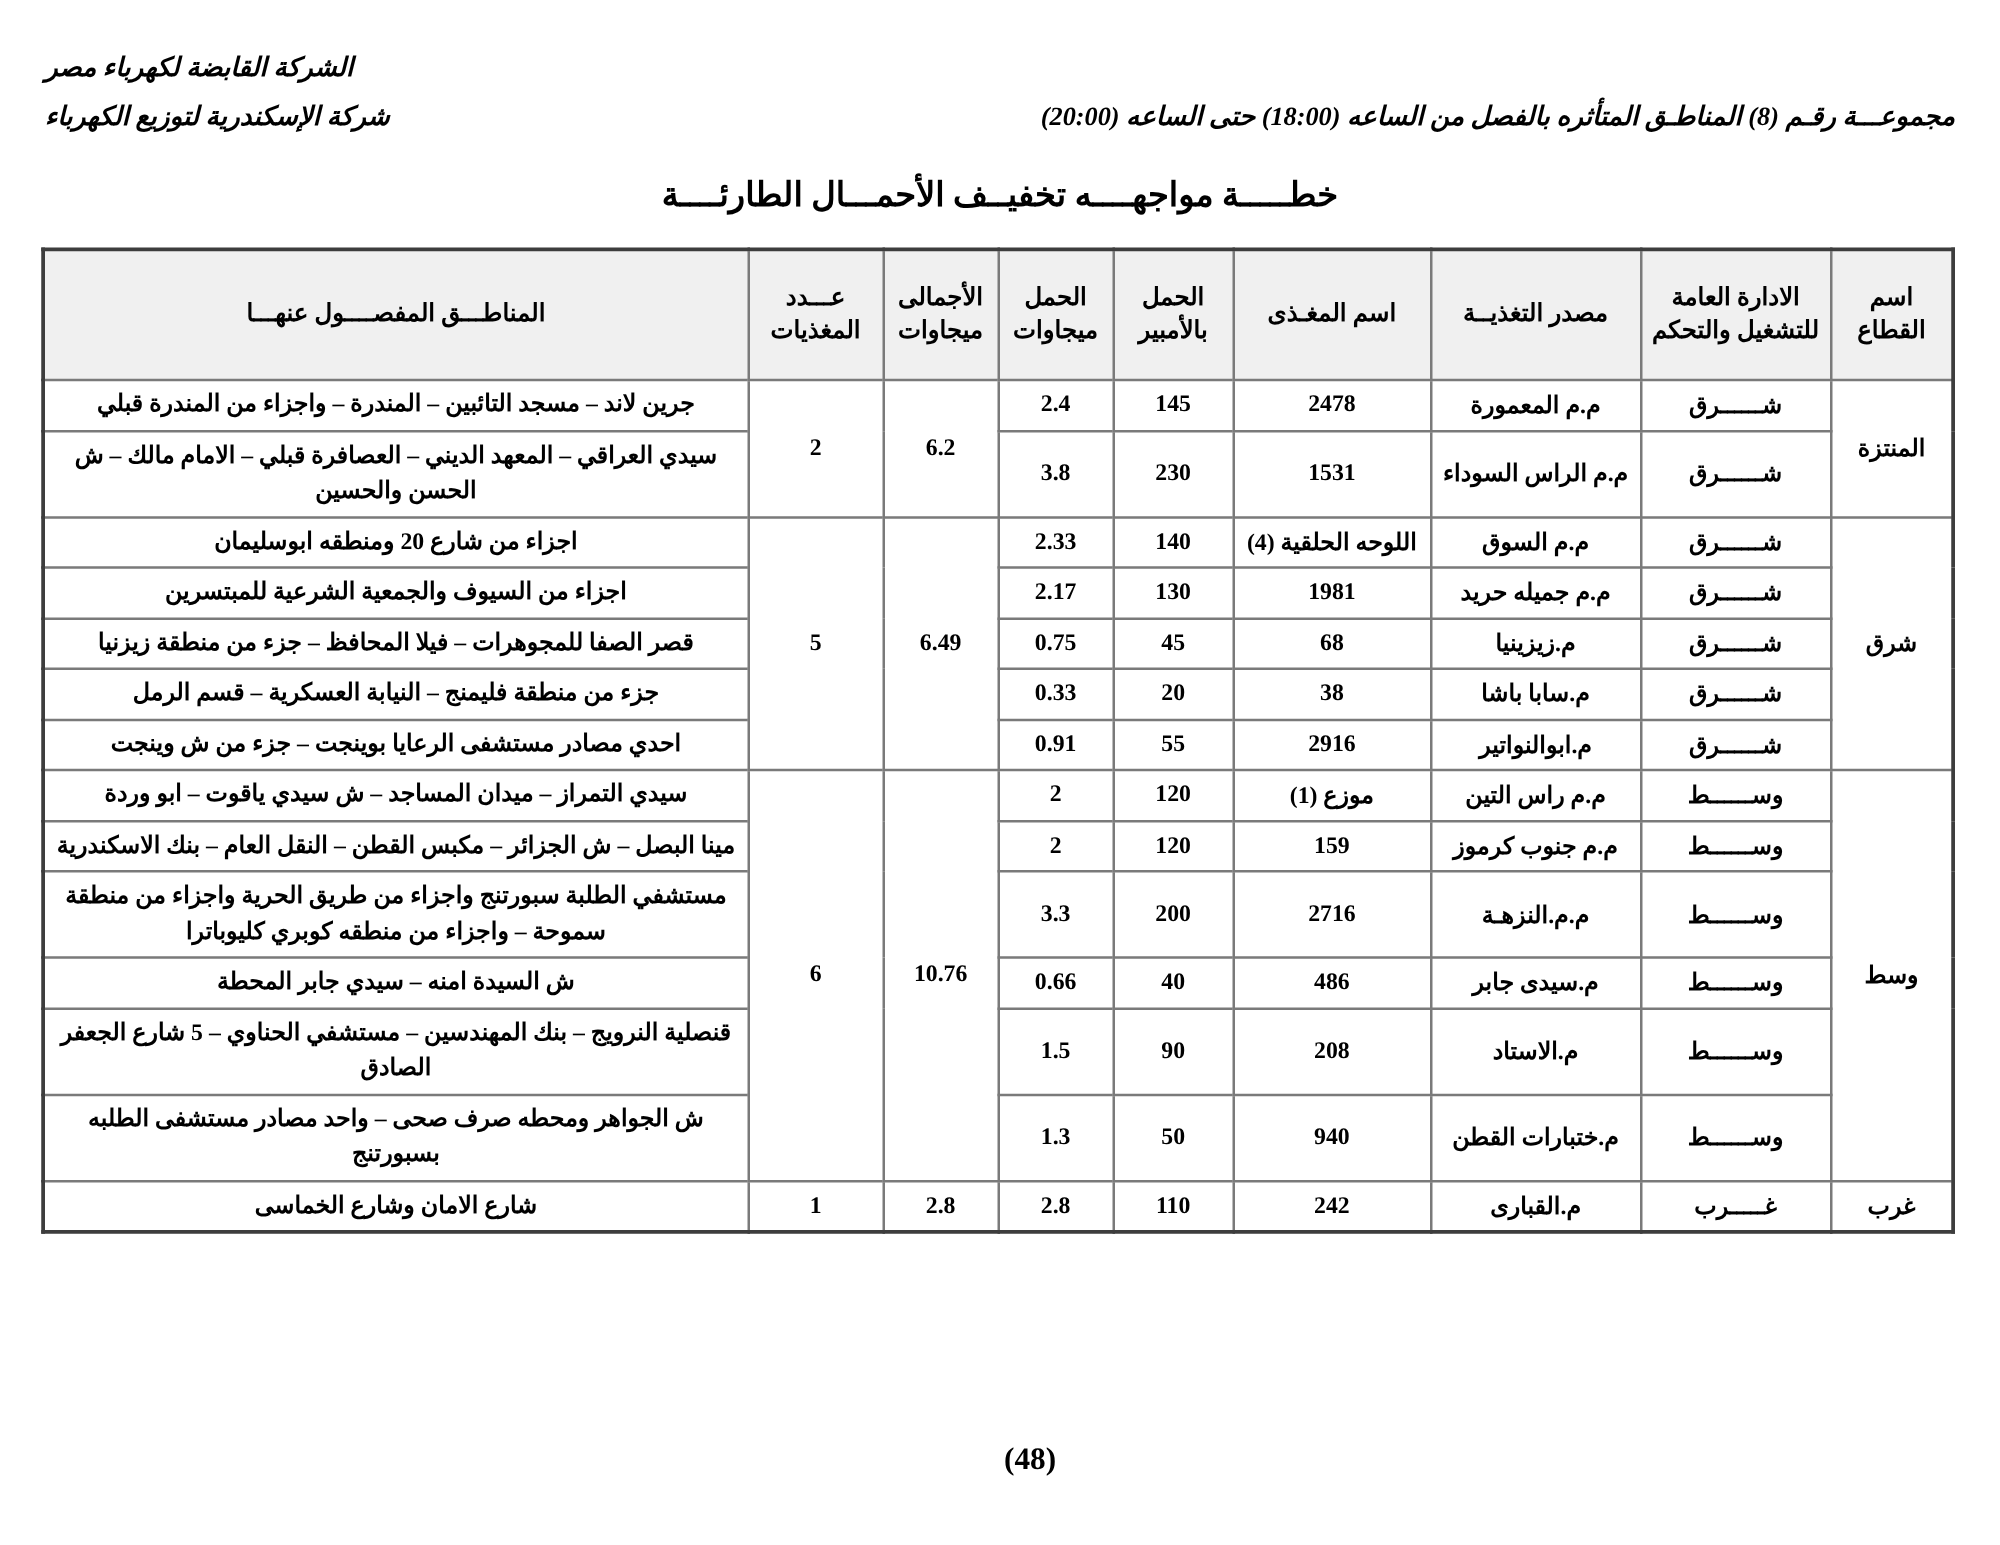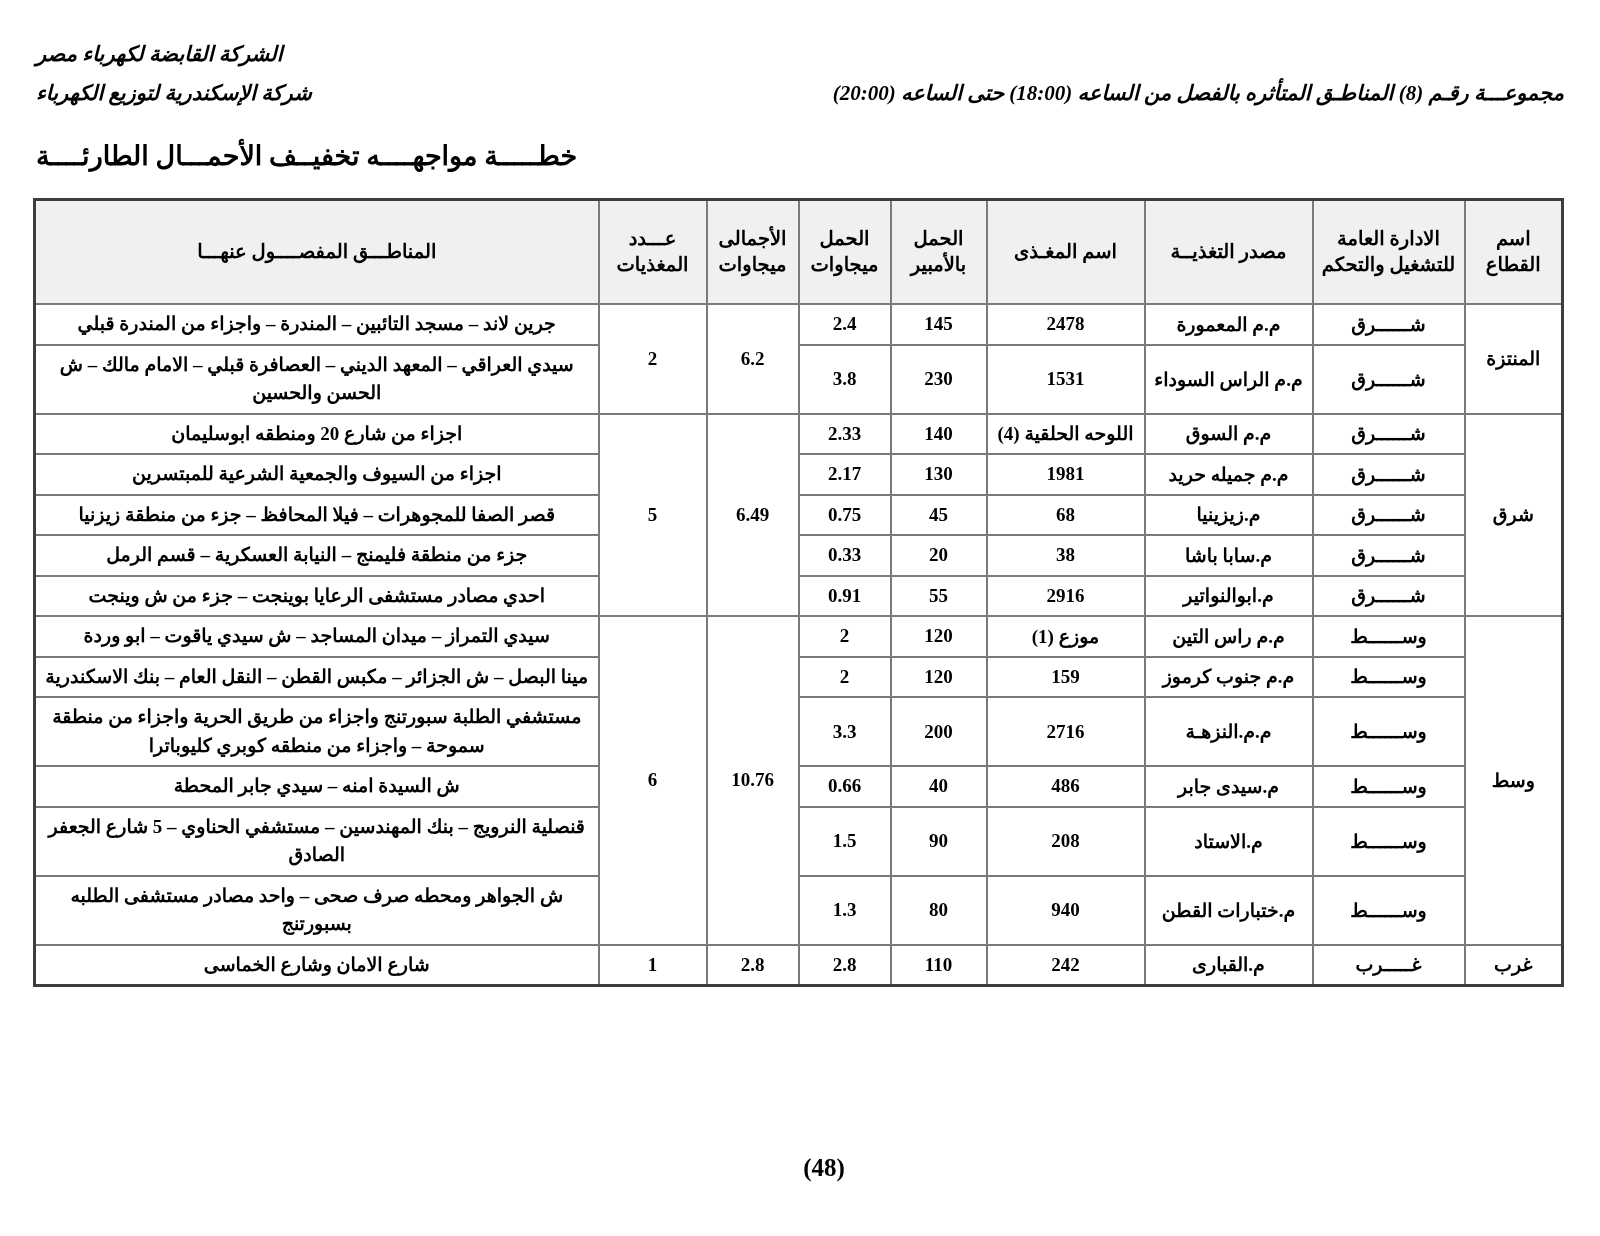--- a/index.html
+++ b/index.html
@@ -41,21 +41,21 @@
   .hdr-left {
     direction: rtl;
     font-size: 21px;
     font-weight: bold;
     white-space: nowrap;
   }
   .hdr-row1 { margin-top: 42px; }
   .hdr-row2 { margin-top: 14px; }
 
   .doc-title {
-    text-align: left;
+    text-align: center;
     font-size: 27px;
     font-weight: bold;
     margin-top: 34px;
     letter-spacing: 0px;
   }
 
   
   .tbl-wrap {
     margin-top: 26px;
   }
@@ -267,21 +267,21 @@
             <td class="source">م.الاستاد</td>
             <td class="feeder">208</td>
             <td class="num">90</td>
             <td class="num">1.5</td>
             <td class="area-cell">قنصلية النرويج – بنك المهندسين – مستشفي الحناوي – 5 شارع الجعفر الصادق</td>
           </tr>
           <tr>
             <td class="dept">وســــــط</td>
             <td class="source">م.ختبارات القطن</td>
             <td class="feeder">940</td>
-            <td class="num">80</td>
+            <td class="num">50</td>
             <td class="num">1.3</td>
             <td class="area-cell">ش الجواهر ومحطه صرف صحى – واحد مصادر مستشفى الطلبه بسبورتنج</td>
           </tr>
           <tr>
             <td class="sector" rowspan="1">غرب</td>
             <td class="dept">غـــــرب</td>
             <td class="source">م.القبارى</td>
             <td class="feeder">242</td>
             <td class="num">110</td>
             <td class="num">2.8</td>

